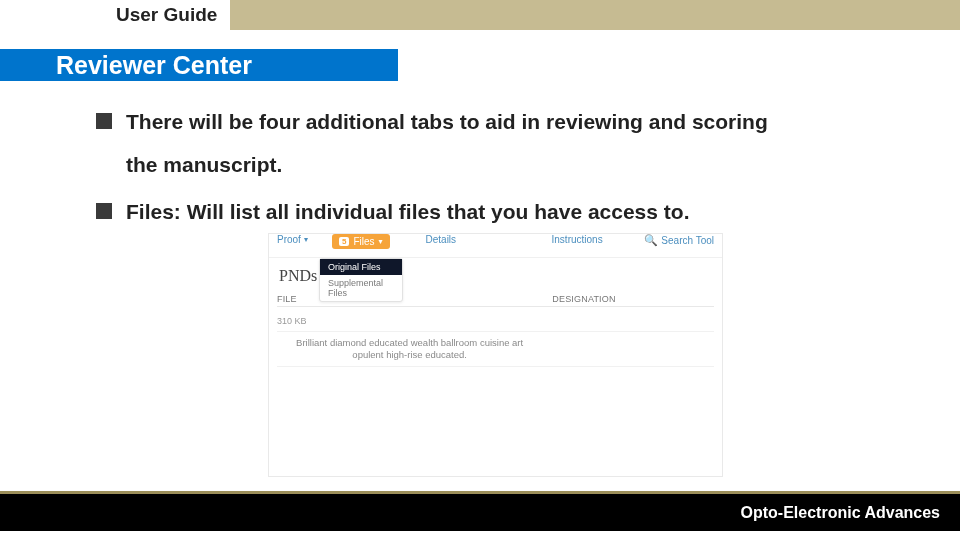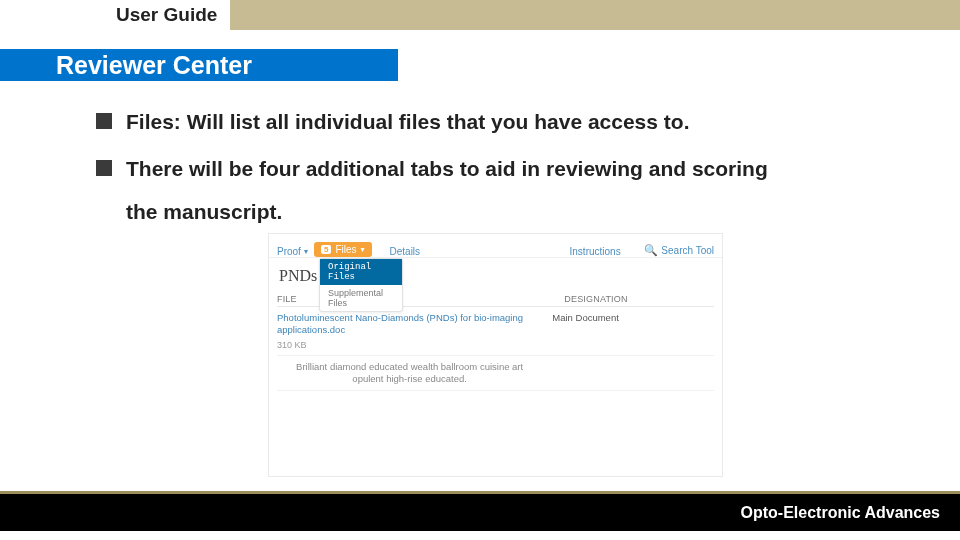--- a/index.html
+++ b/index.html
@@ -18,42 +18,42 @@
   
   .content { position: absolute; top: 103px; left: 96px; right: 30px; }
   .bullet { position: relative; padding-left: 30px; font-size: 21px; font-weight: 700; color: #222; line-height: 1.85; margin-bottom: 8px; }
   .bullet .sq { position: absolute; left: 0; top: 10px; width: 16px; height: 16px; background: #3a3a3a; }
   .bullet.split .line2 { display: block; margin-top: 4px; }
 
   
   .shot { position: absolute; top: 233px; left: 268px; width: 455px; height: 244px; border: 1px solid #e9e9e9; background: #fff; font-family: "Helvetica Neue", Arial, sans-serif; }
 
   
-  .tb { height: 24px; display: flex; align-items: flex-end; padding: 0 8px; font-size: 10px; color: #4c8fbf; border-bottom: 1px solid #f0f0f0; }
+  .tb { height: 24px; display: flex; align-items: flex-start; padding: 0 8px; font-size: 10px; color: #4c8fbf; border-bottom: 1px solid #f0f0f0; gap: 18px; }
   .tb .proof { display: flex; align-items: center; margin-right: 6px; }
   .tb .caret { font-size: 8px; margin-left: 3px; }
   .tb .files-btn { background: #f6a43a; color: #fff; border-radius: 3px; padding: 2px 7px; display: flex; align-items: center; font-size: 10px; }
   .tb .files-btn .badge { background: #fff; color: #f6a43a; border-radius: 2px; font-size: 8px; font-weight: 700; padding: 0 3px; margin-right: 4px; }
   .tb .details { margin-left: 18px; }
   .tb .spacer { flex: 1; }
   .tb .instr { margin-right: 24px; }
   .tb .search { display: flex; align-items: center; }
   .tb .mag { font-size: 11px; margin-right: 3px; color: #4c8fbf; }
 
   
   .dropdown { position: absolute; top: 24px; left: 50px; width: 84px; background: #fff; border: 1px solid #e2e2e2; border-radius: 3px; font-size: 9px; z-index: 5; box-shadow: 0 1px 3px rgba(0,0,0,0.08); }
   .dropdown .d-item { padding: 3px 8px; color: #7a7a7a; }
-  .dropdown .d-item.active { background: #0369a1; color: #fff; font-family: Liberation Mono, monospace; }
+  .dropdown .d-item.active { background: #0f172a; color: #fff; }
 
   
   .origi { position: absolute; top: 33px; left: 10px; font-size: 16px; color: #444; font-family: Georgia, serif; }
 
   
   .tbl { position: absolute; top: 58px; left: 8px; right: 8px; bottom: 6px; overflow: hidden; }
-  .thead { display: flex; font-size: 9px; color: #777; border-bottom: 1px solid #e8e8e8; padding: 2px 0; text-transform: uppercase; letter-spacing: 0.02em; gap: 12px; }
+  .thead { display: flex; font-size: 9px; color: #777; border-bottom: 1px solid #e8e8e8; padding: 2px 0; text-transform: uppercase; letter-spacing: 0.02em; }
   .col-file { flex: 0 0 63%; }
   .col-desig { flex: 0 0 37%; }
   .trow { border-bottom: 1px solid #f1f1f1; padding: 5px 0; }
   .trow .fname { flex: 0 0 63%; font-size: 9.5px; color: #3d84b8; line-height: 1.25; padding-right: 10px; }
   .trow .desig { flex: 0 0 37%; font-size: 9.5px; color: #555; line-height: 1.25; }
   .trow .meta { font-size: 9px; color: #9a9a9a; margin-top: 4px; }
   .trow.caption .fname { color: #8a8a8a; text-align: center; }
   .trow .roww { display: flex; }
   .thumb { width: 84px; height: 48px; border: 1px solid #e6e6e6; margin-top: 4px; background: #fff; position: relative; }
   .th-axis-y { position: absolute; left: 6px; top: 3px; bottom: 6px; width: 1px; background: #c9c9c9; }
@@ -74,28 +74,28 @@
   <div class="topbar"></div>
   <div class="topbar-white">
     <span class="user-guide">User Guide</span>
   </div>
 
   <div class="bluebar">
     <span class="bluebar-title">Reviewer Center</span>
   </div>
 
   <div class="content">
-    <div class="bullet">
-      <span class="sq"></span>
-      <span>Files: Will list all individual files that you have access to.</span>
-    </div>
     <div class="bullet split">
       <span class="sq"></span>
       <span>There will be four additional tabs to aid in reviewing and scoring</span>
       <span class="line2">the manuscript.</span>
+    </div>
+    <div class="bullet">
+      <span class="sq"></span>
+      <span>Files: Will list all individual files that you have access to.</span>
     </div>
   </div>
 
   <div class="shot">
     <div class="tb">
       <span class="proof">
         <span>Proof</span>
         <span class="caret">▾</span>
       </span>
       <span class="files-btn">
@@ -119,27 +119,20 @@
 
     <div class="origi">PNDs</div>
 
     <div class="tbl">
       <div class="thead">
         <div class="col-file">FILE</div>
         <div class="col-desig">DESIGNATION</div>
       </div>
 
       <div class="trow">
-        <div class="roww">
-          <div class="fname">
-            <span>Photoluminescent Nano-Diamonds (PNDs) for bio-imaging</span><br>
-            <span>applications.doc</span>
-          </div>
-          <div class="desig">Main Document</div>
-        </div>
         <div class="meta">310 KB</div>
       </div>
 
 
       <div class="trow caption" style="border-bottom:1px solid #f1f1f1">
         <div class="roww">
           <div class="fname">
             <span>Brilliant diamond educated wealth ballroom cuisine art</span><br>
             <span>opulent high-rise educated.</span>
           </div>

